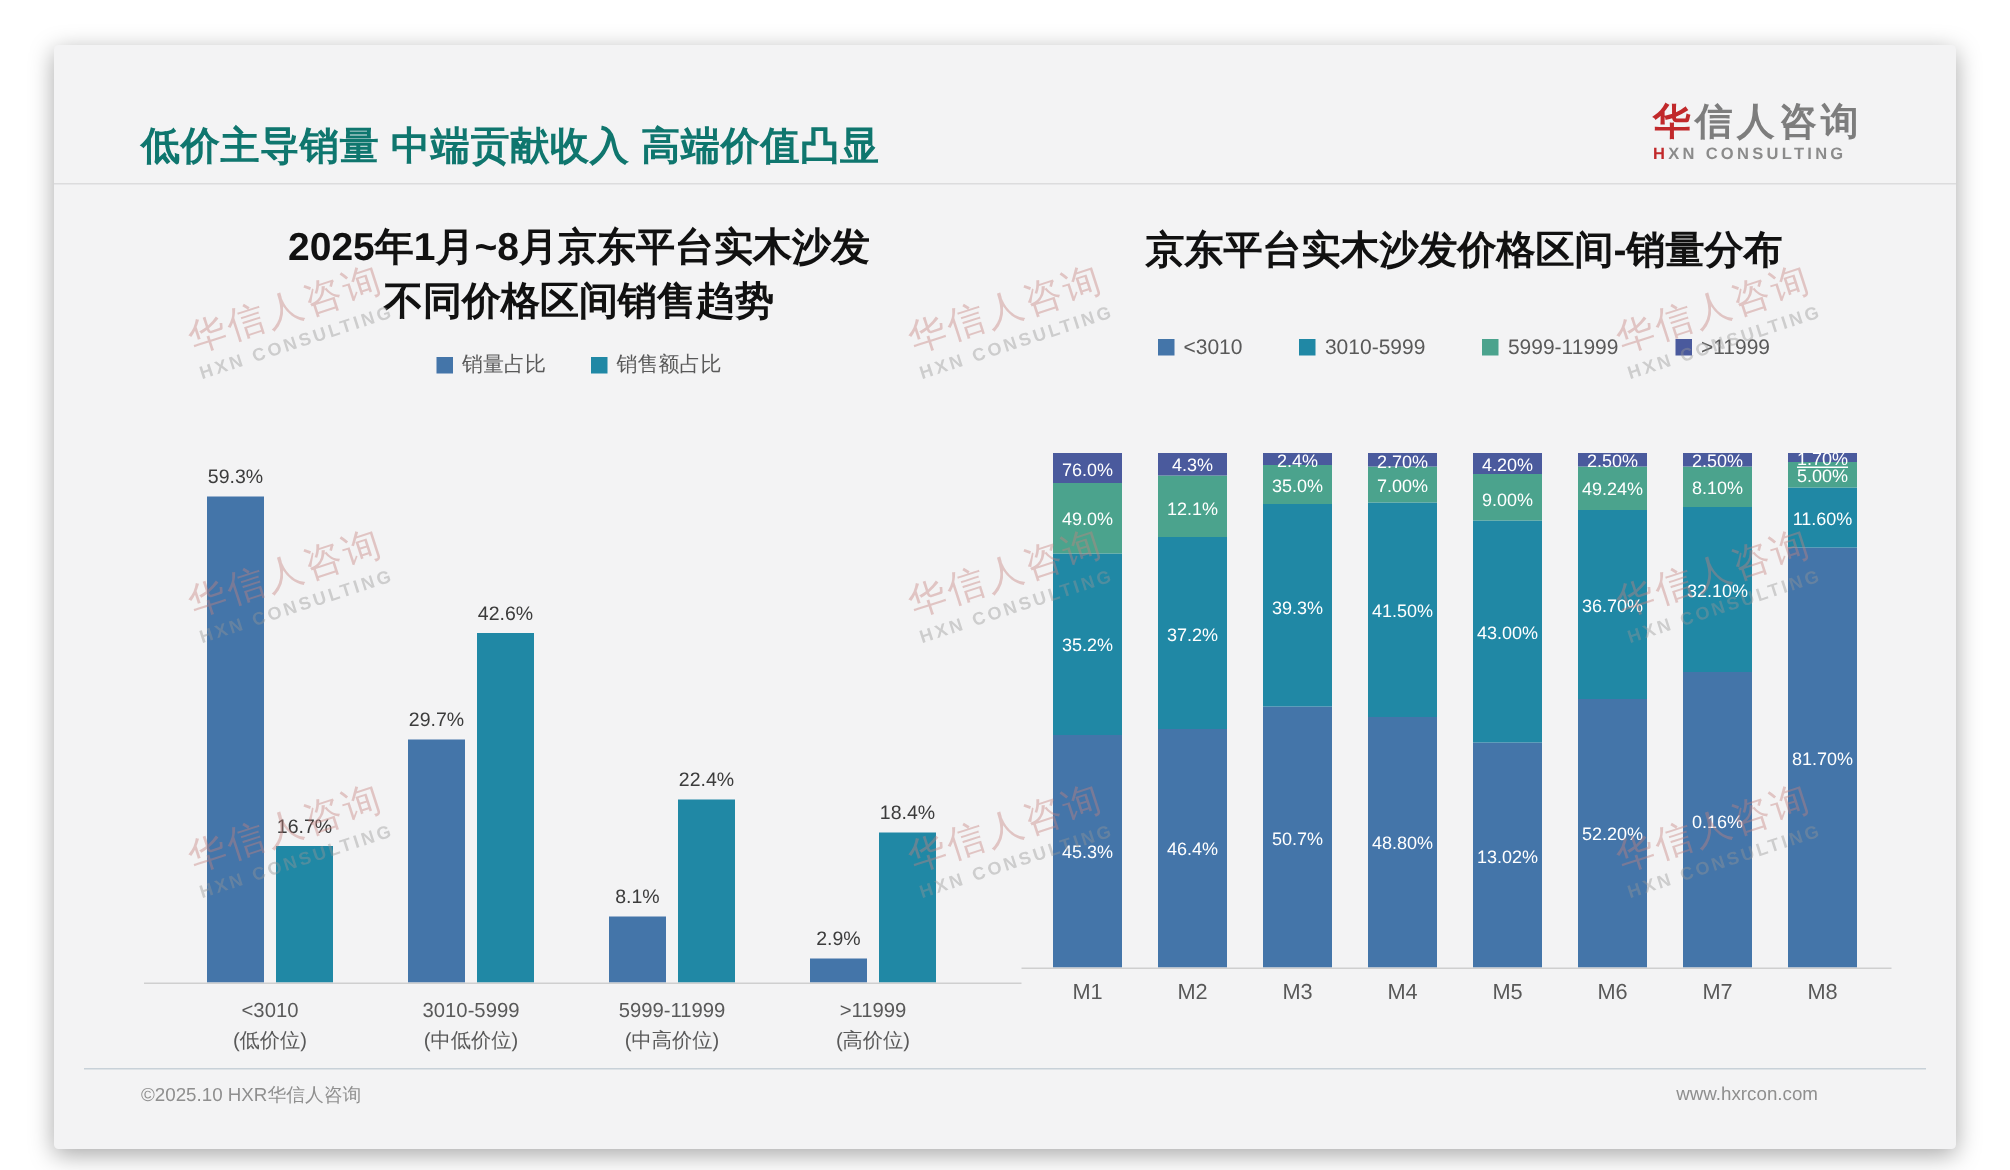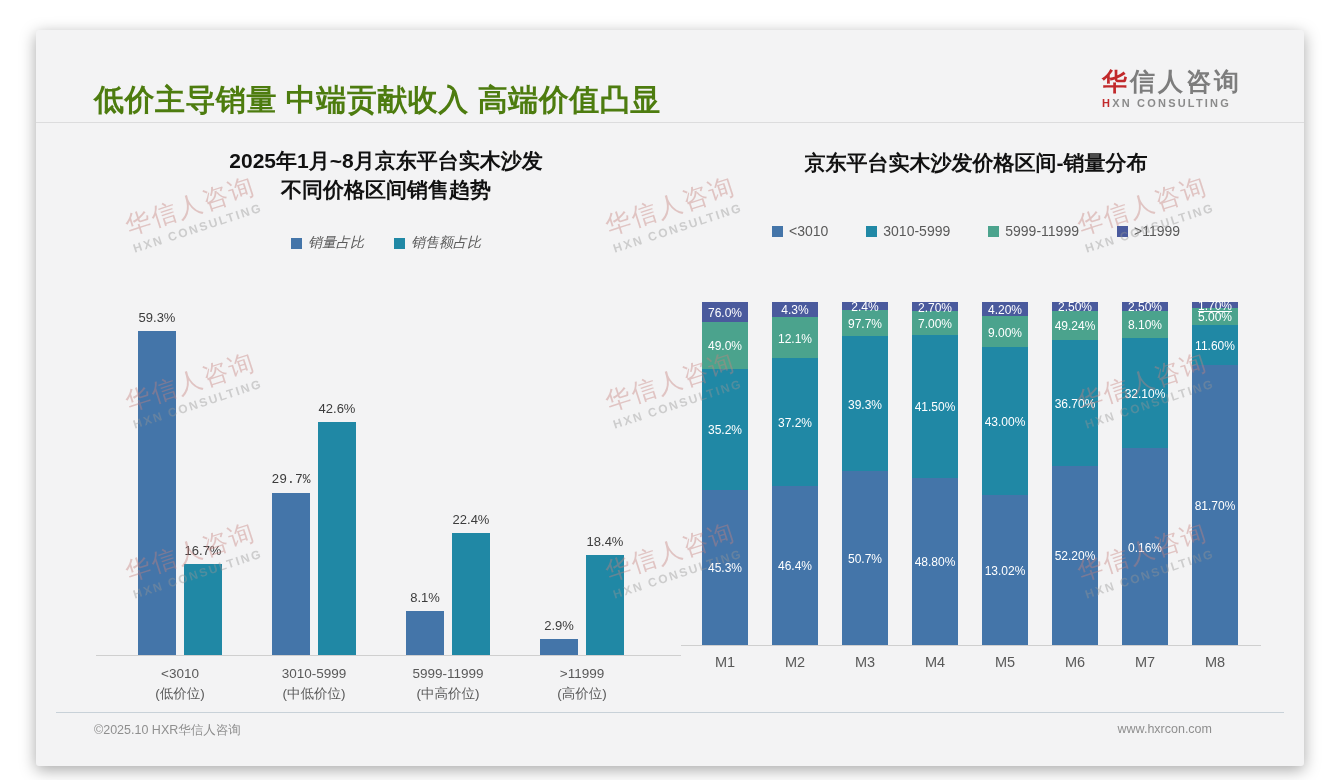--- a/index.html
+++ b/index.html
@@ -1,34 +1,34 @@
 <!DOCTYPE html>
 <html><head>
 <meta charset="utf-8">
 <style>
   * { margin:0; padding:0; box-sizing:border-box; }
   html,body { width:1340px; height:780px; background:#ffffff; font-family:"Liberation Sans", sans-serif; overflow:hidden; }
   .slide { position:absolute; left:36px; top:30px; width:1268px; height:736px;
            background:#f3f3f4; border-radius:3px; box-shadow:0 4px 16px rgba(0,0,0,0.35); overflow:hidden; }
 
   
-  .main-title { position:absolute; left:58px; top:50px; font-size:30px; font-weight:700; color:#4d7c0f; letter-spacing:0.5px; z-index:2; }
+  .main-title { position:absolute; left:58px; top:50px; font-size:26px; font-weight:700; color:#0f766e; letter-spacing:0.5px; z-index:2; }
   .logo { position:absolute; right:62px; top:38px; text-align:left; z-index:2; }
   .logo-cn { font-size:25px; font-weight:700; color:#7d7d7d; letter-spacing:3px; line-height:1.1; }
   .logo-cn .red { color:#c1292b; }
   .logo-en { font-size:11px; font-weight:700; color:#8b8b8b; letter-spacing:2.2px; margin-top:1px; }
   .logo-en .red { color:#c1292b; }
   .header-divider { position:absolute; left:0; right:0; top:92px; height:1px; background:#dcdcdd; z-index:1; }
 
   
-  .chart-title { position:absolute; font-size:21px; font-weight:700; color:#111; text-align:center; line-height:1.4; z-index:2; }
+  .chart-title { position:absolute; font-size:26px; font-weight:700; color:#111; text-align:center; line-height:1.4; z-index:2; }
   .ct-left  { left:60px;  top:116px; width:580px; }
   .ct-right { left:660px; top:118px; width:560px; }
   .legend { position:absolute; display:flex; justify-content:center; align-items:center; font-size:14px; color:#595959; z-index:2; }
-  .lg-left  { left:60px;  top:204px; width:580px; gap:30px;font-style:italic; }
+  .lg-left  { left:60px;  top:204px; width:580px; gap:30px; }
   .lg-right { left:660px; top:193px; width:560px; gap:38px; }
   .legend-item { display:flex; align-items:center; gap:6px; white-space:nowrap; }
   .swatch { width:11px; height:11px; display:inline-block; }
 
   
   .left-plot { position:absolute; left:77px; top:265px; width:536px; height:360px; display:flex; z-index:2; }
   .lslot { position:relative; width:134px; height:100%; }
   .gbar { position:absolute; bottom:0; width:38px; }
   .gbar-label { position:absolute; width:84px; text-align:center; font-size:13px; color:#3c3c3c; }
   .left-axis { position:absolute; left:60px; top:625px; width:585px; height:1px; background:#cfcfcf; z-index:2; }
@@ -124,21 +124,21 @@
     </div>
   <div class="left-plot" id="left-plot">
       <div class="lslot">
         <div class="gbar" style="left: 25px; height: 323.778px; background: rgb(68, 117, 169);"></div>
         <div class="gbar-label" style="left: 2px; bottom: 329.778px;">59.3%</div>
         <div class="gbar" style="left: 71px; height: 91.182px; background: rgb(32, 136, 165);"></div>
         <div class="gbar-label" style="left: 48px; bottom: 97.182px;">16.7%</div>
       </div>
       <div class="lslot">
         <div class="gbar" style="left: 25px; height: 162.162px; background: rgb(68, 117, 169);"></div>
-        <div class="gbar-label" style="left: 2px; bottom: 168.162px; font-family: Liberation Mono, monospace;">29.7%</div>
+        <div class="gbar-label" style="left: 2px; bottom: 168.162px;">29.7%</div>
         <div class="gbar" style="left: 71px; height: 232.596px; background: rgb(32, 136, 165);"></div>
         <div class="gbar-label" style="left: 48px; bottom: 238.596px;">42.6%</div>
       </div>
       <div class="lslot">
         <div class="gbar" style="left: 25px; height: 44.226px; background: rgb(68, 117, 169);"></div>
         <div class="gbar-label" style="left: 2px; bottom: 50.226px;">8.1%</div>
         <div class="gbar" style="left: 71px; height: 122.304px; background: rgb(32, 136, 165);"></div>
         <div class="gbar-label" style="left: 48px; bottom: 128.304px;">22.4%</div>
       </div>
       <div class="lslot">
@@ -209,21 +209,21 @@
         <div class="seg-label" style="bottom: 299.5px;">12.1%</div>
         <div class="seg" style="bottom: 328.251px; height: 14.749px; background: rgb(74, 90, 157);"></div>
         <div class="seg-label" style="bottom: 327.625px;">4.3%</div>
       </div>
       <div class="rslot">
         <div class="seg" style="bottom: 0px; height: 173.901px; background: rgb(68, 117, 169);"></div>
         <div class="seg-label" style="bottom: 78.9505px;">50.7%</div>
         <div class="seg" style="bottom: 173.901px; height: 134.799px; background: rgb(32, 136, 165);"></div>
         <div class="seg-label" style="bottom: 233.3px;">39.3%</div>
         <div class="seg" style="bottom: 308.7px; height: 26.068px; background: rgb(75, 163, 141);"></div>
-        <div class="seg-label" style="bottom: 313.734px;">97.7%</div>
+        <div class="seg-label" style="bottom: 313.734px;">35.0%</div>
         <div class="seg" style="bottom: 334.768px; height: 8.232px; background: rgb(74, 90, 157);"></div>
         <div class="seg-label" style="bottom: 330.884px;">2.4%</div>
       </div>
       <div class="rslot">
         <div class="seg" style="bottom: 0px; height: 167.384px; background: rgb(68, 117, 169);"></div>
         <div class="seg-label" style="bottom: 75.692px;">48.80%</div>
         <div class="seg" style="bottom: 167.384px; height: 142.345px; background: rgb(32, 136, 165);"></div>
         <div class="seg-label" style="bottom: 230.556px;">41.50%</div>
         <div class="seg" style="bottom: 309.729px; height: 24.01px; background: rgb(75, 163, 141);"></div>
         <div class="seg-label" style="bottom: 313.734px;">7.00%</div>

